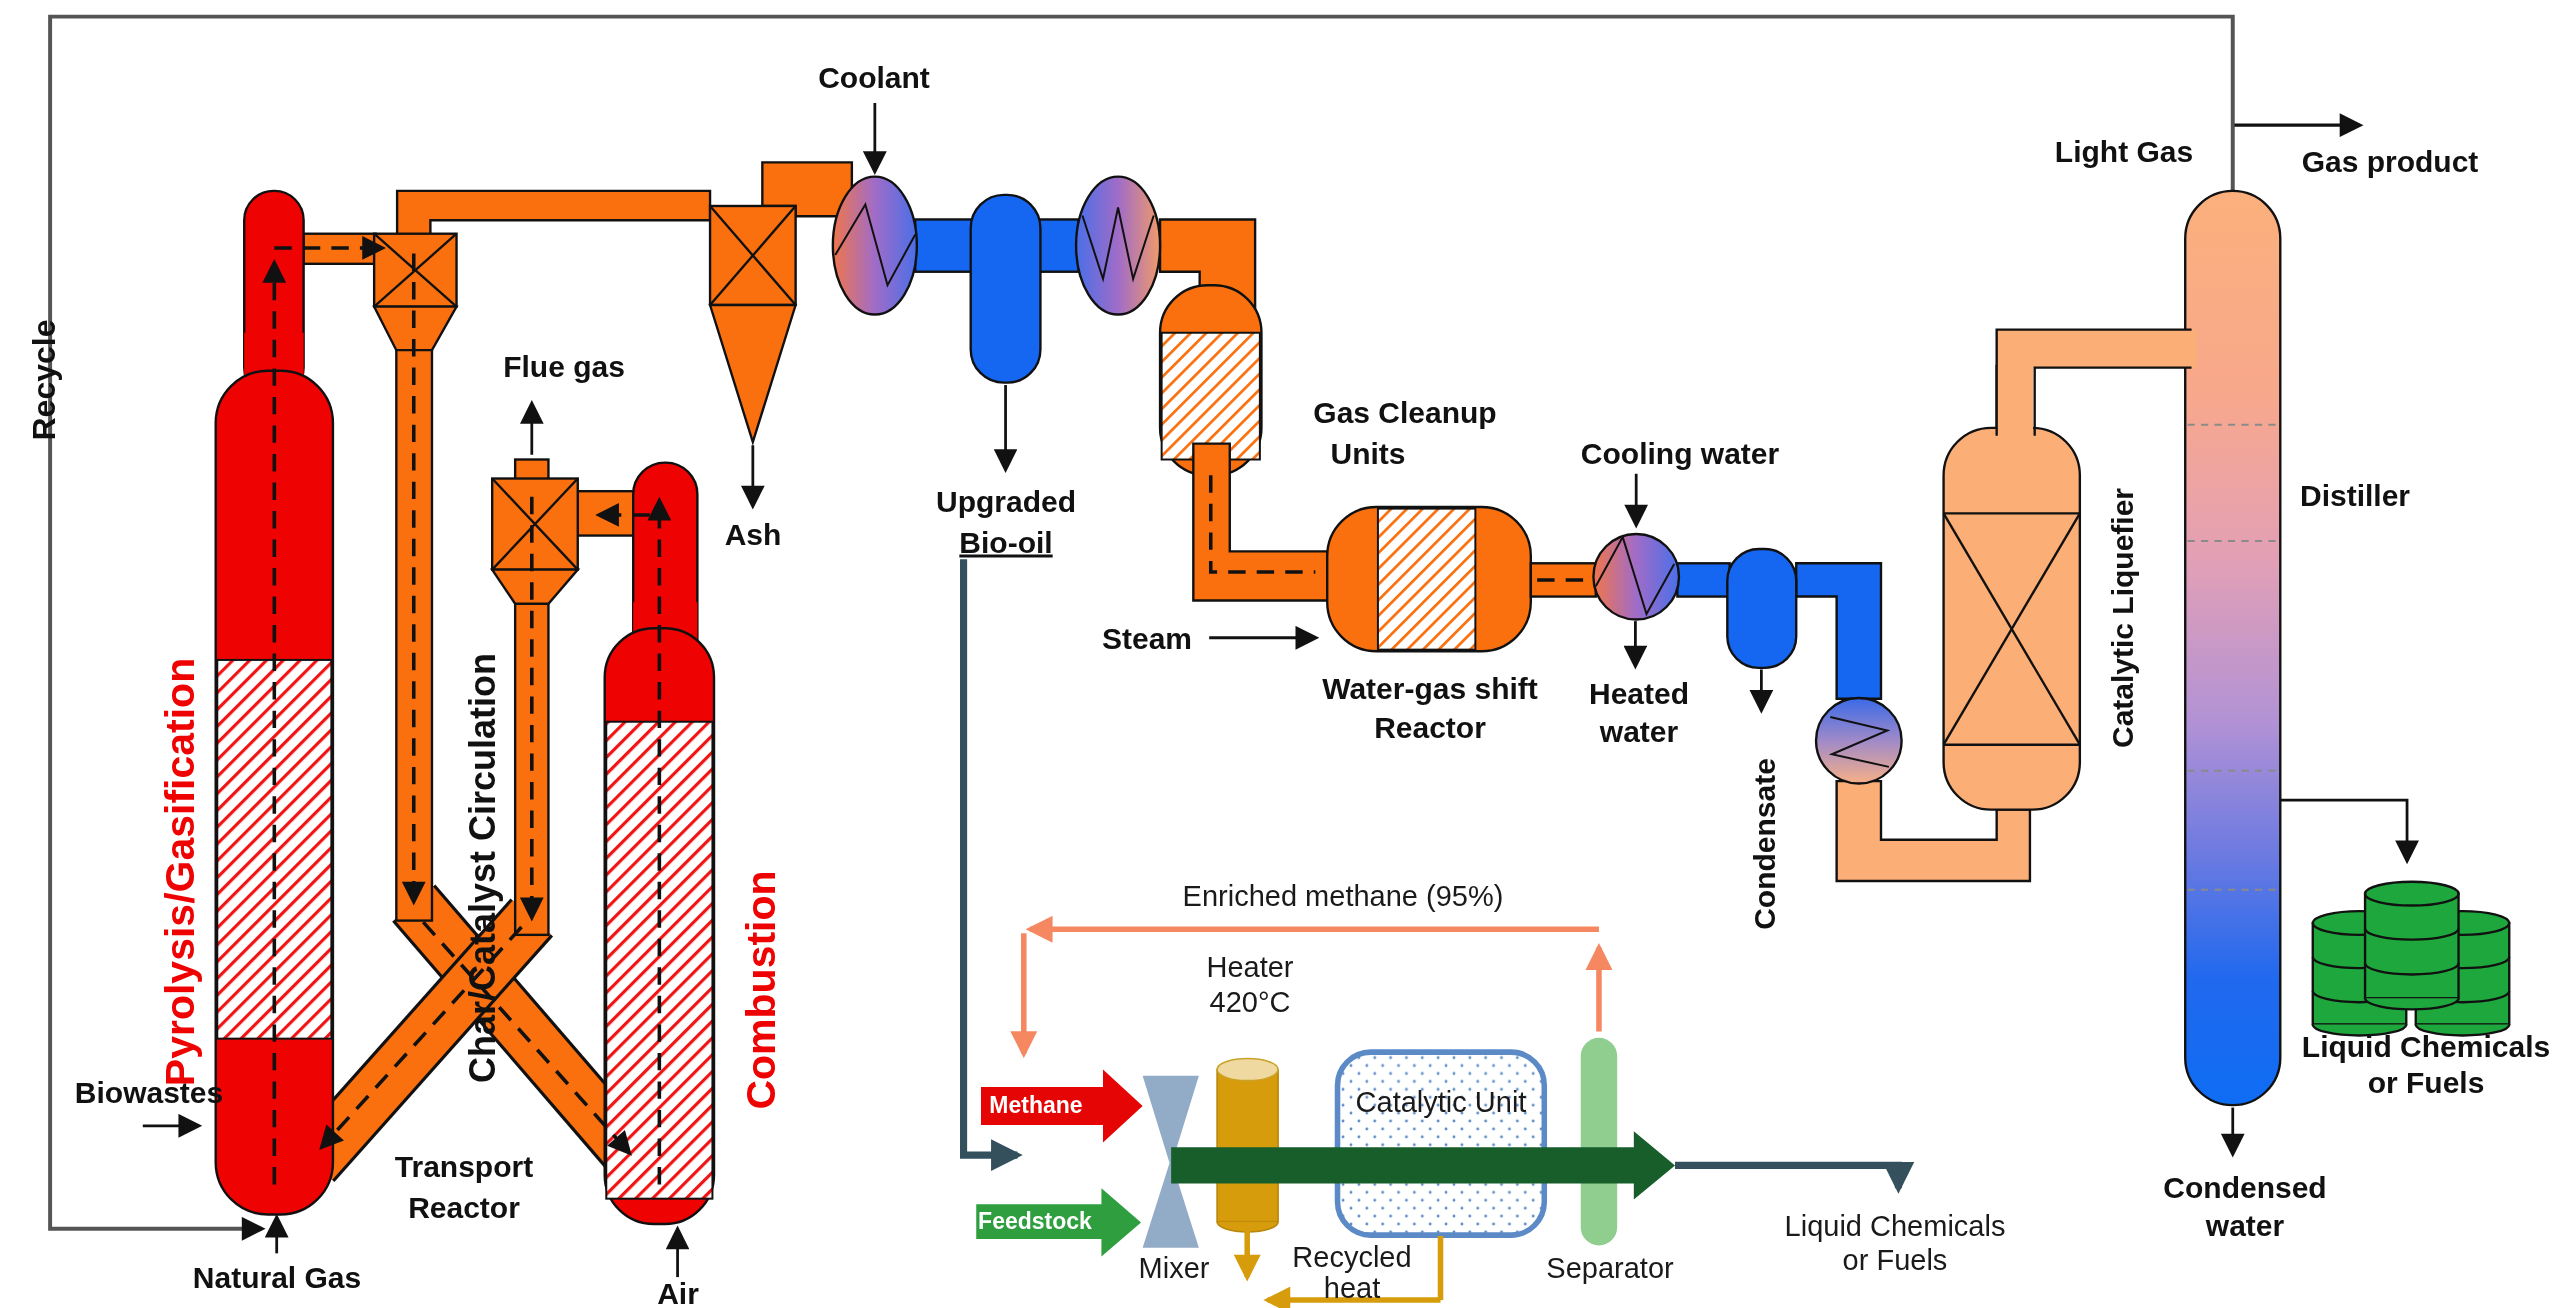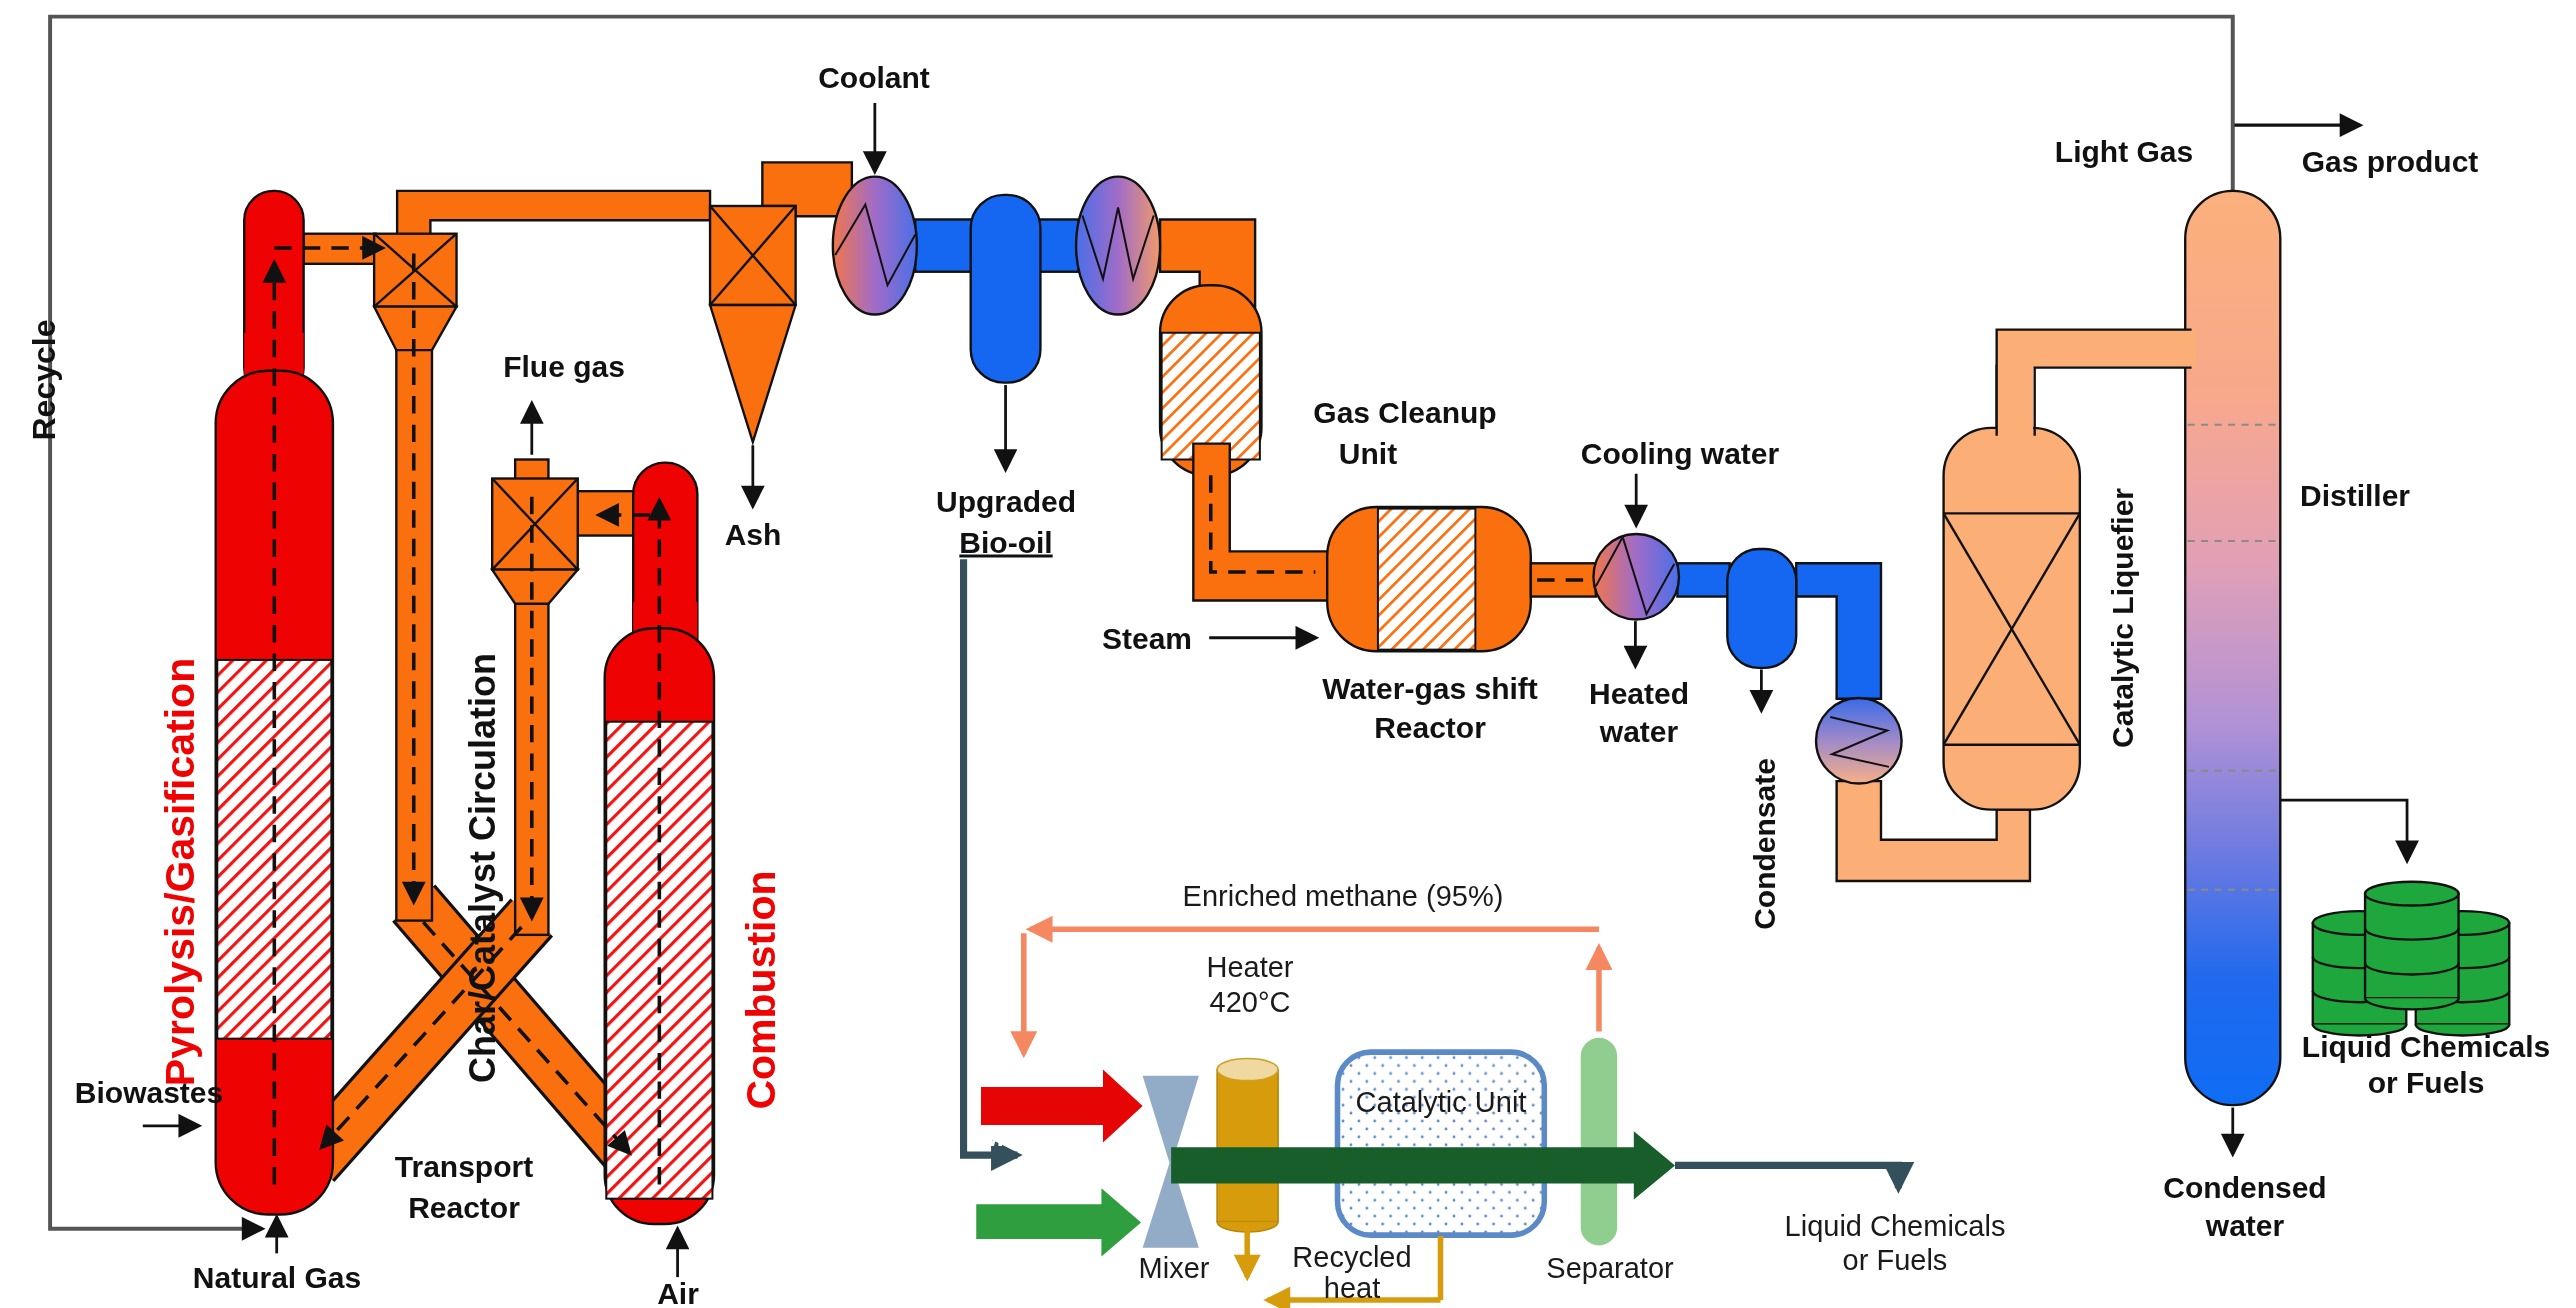--- a/index.html
+++ b/index.html
@@ -4,21 +4,21 @@
 <style>
   html,body{margin:0;padding:0;background:#fff;}
   #canvas{position:relative;width:2576px;height:1308px;background:#ffffff;overflow:hidden;
           font-family:"Liberation Sans", sans-serif;}
   #art{position:absolute;left:0;top:0;}
   .lbl{position:absolute;transform:translate(-50%,-50%);white-space:nowrap;
        font-weight:bold;font-size:30px;color:#111;text-align:center;line-height:1.1;}
   .reg{font-weight:400;font-size:29px;color:#1a1a1a;text-align:right;}
   .vert{transform:translate(-50%,-50%) rotate(-90deg);}
   .red{color:#ee0202;}
-  .white{color:#ffffff;font-size:27px;font-weight:600;margin-top:32px;}
+  .white{color:#ffffff;font-size:23px;font-weight:600;}
   .big{font-size:41px;}
   .mid{font-size:36px;}
 </style>
 </head>
 <body>
 
 <div id="canvas">
 
 <svg id="art" width="2576" height="1308" viewBox="0 0 3251 1651" xmlns="http://www.w3.org/2000/svg">
 <defs>
@@ -264,21 +264,21 @@
 </svg>
 
 <div>
   <div class="lbl vert" style="left:45px;top:380px;font-size:32px;">Recycle</div>
   <div class="lbl" style="left:874px;top:77px;">Coolant</div>
   <div class="lbl" style="left:564px;top:366px;">Flue gas</div>
   <div class="lbl" style="left:753px;top:534px;">Ash</div>
   <div class="lbl" style="left:1006px;top:501px;">Upgraded</div>
   <div class="lbl" style="left:1006px;top:542px;text-decoration:underline;">Bio-oil</div>
   <div class="lbl" style="left:1368px;top:412px;margin-left:37px;">Gas Cleanup</div>
-  <div class="lbl" style="left:1368px;top:453px;">Unit</div>
+  <div class="lbl" style="left:1368px;top:453px;">Units</div>
   <div class="lbl" style="left:1147px;top:638px;">Steam</div>
   <div class="lbl" style="left:1430px;top:688px;">Water-gas shift</div>
   <div class="lbl" style="left:1430px;top:727px;">Reactor</div>
   <div class="lbl" style="left:1680px;top:453px;">Cooling water</div>
   <div class="lbl" style="left:1639px;top:693px;">Heated</div>
   <div class="lbl" style="left:1639px;top:731px;">water</div>
   <div class="lbl vert" style="left:1764px;top:844px;">Condensate</div>
   <div class="lbl vert" style="left:2122px;top:618px;">Catalytic Liquefier</div>
   <div class="lbl" style="left:2124px;top:151px;">Light Gas</div>
   <div class="lbl" style="left:2390px;top:161px;">Gas product</div>

